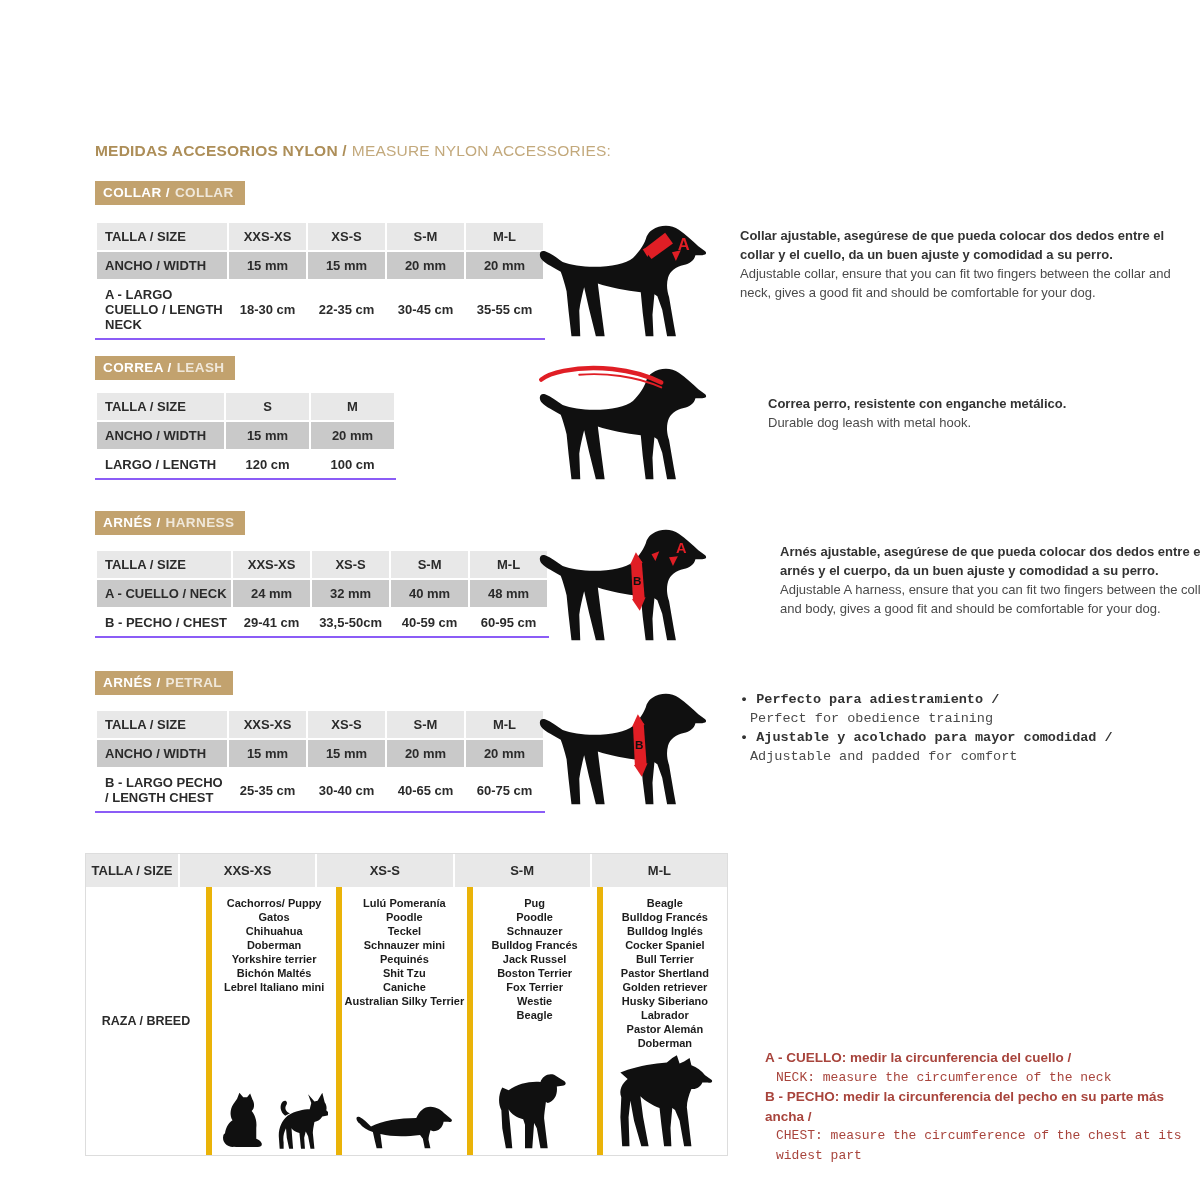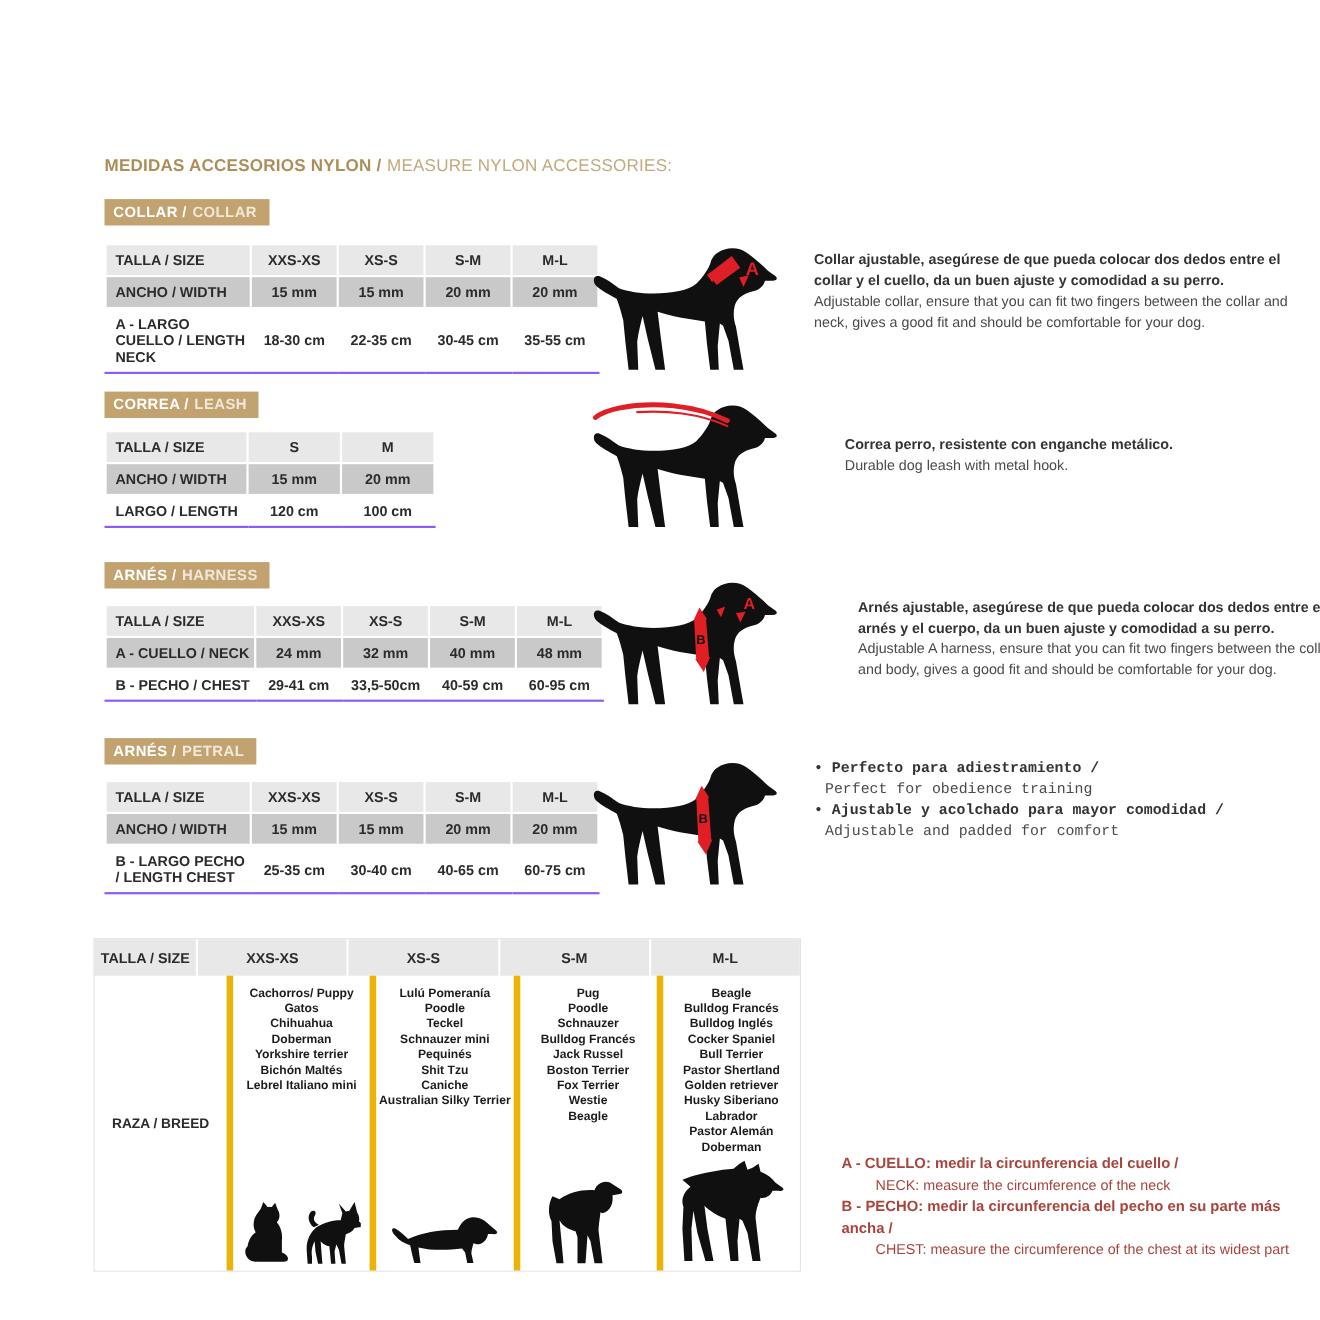--- a/index.html
+++ b/index.html
@@ -56,21 +56,21 @@
                      font-weight:bold; font-size:12.5px; color:#2b2b2b; text-align:center; padding:0 14px; }
   .breed-col { flex:1; border-left:6px solid #eab308; position:relative; padding-top:9px; }
   .breed-list { font-size:11px; font-weight:bold; line-height:14px; text-align:center; color:#1c1c1c; }
   .breed-icons { position:absolute; bottom:3px; left:0; width:100%; display:flex;
                  justify-content:center; align-items:flex-end; gap:7px; }
 
   
   .notes { position:absolute; left:765px; top:1048px; width:432px; font-size:13.5px;
            line-height:19.5px; color:#a8443c; }
   .notes .es { font-weight:bold; }
-  .notes .en { margin-left:31px; font-size:13px; }
+  .notes .en { margin-left:11px; font-size:13px;font-family:Liberation Mono, monospace; }
 
   svg { display:block; }
 </style>
 </head>
 <body>
 
 <div class="page">
 
   <div class="subtitle">
     <span class="es">MEDIDAS ACCESORIOS NYLON /</span><span class="en">MEASURE NYLON ACCESSORIES:</span>

